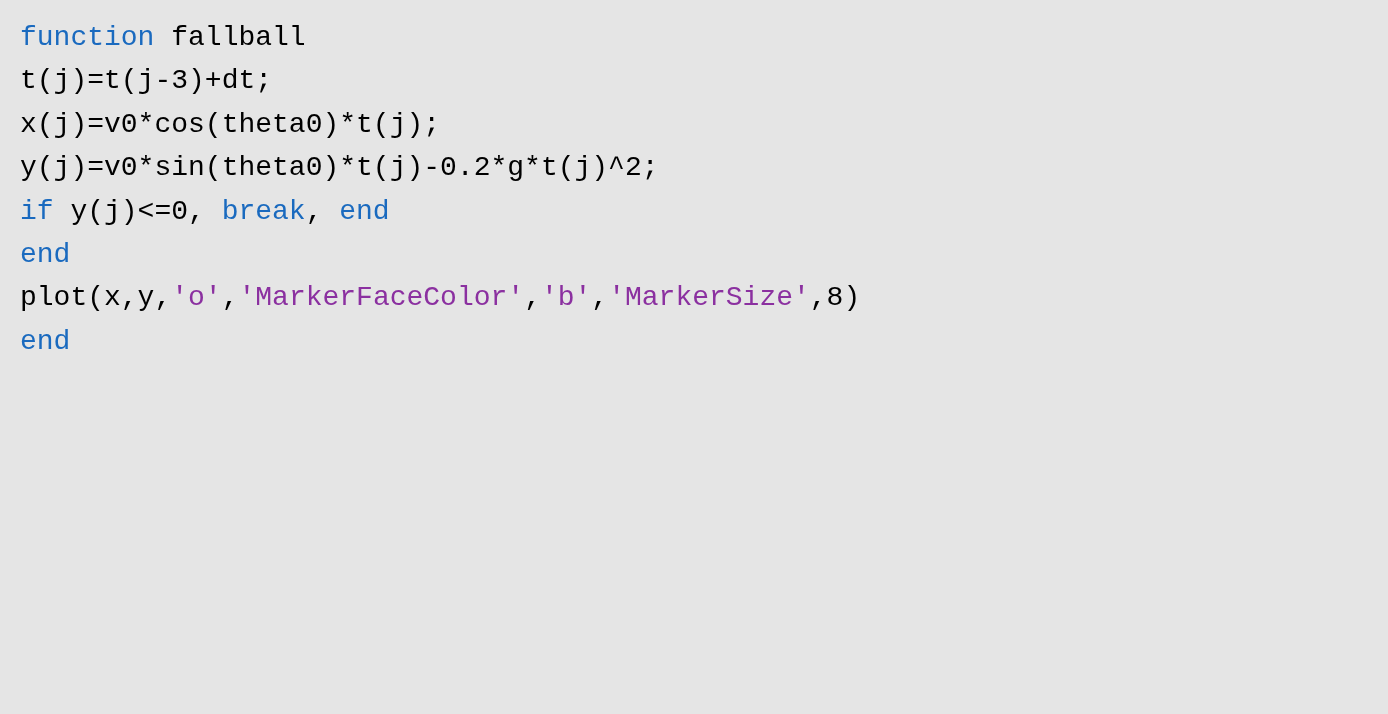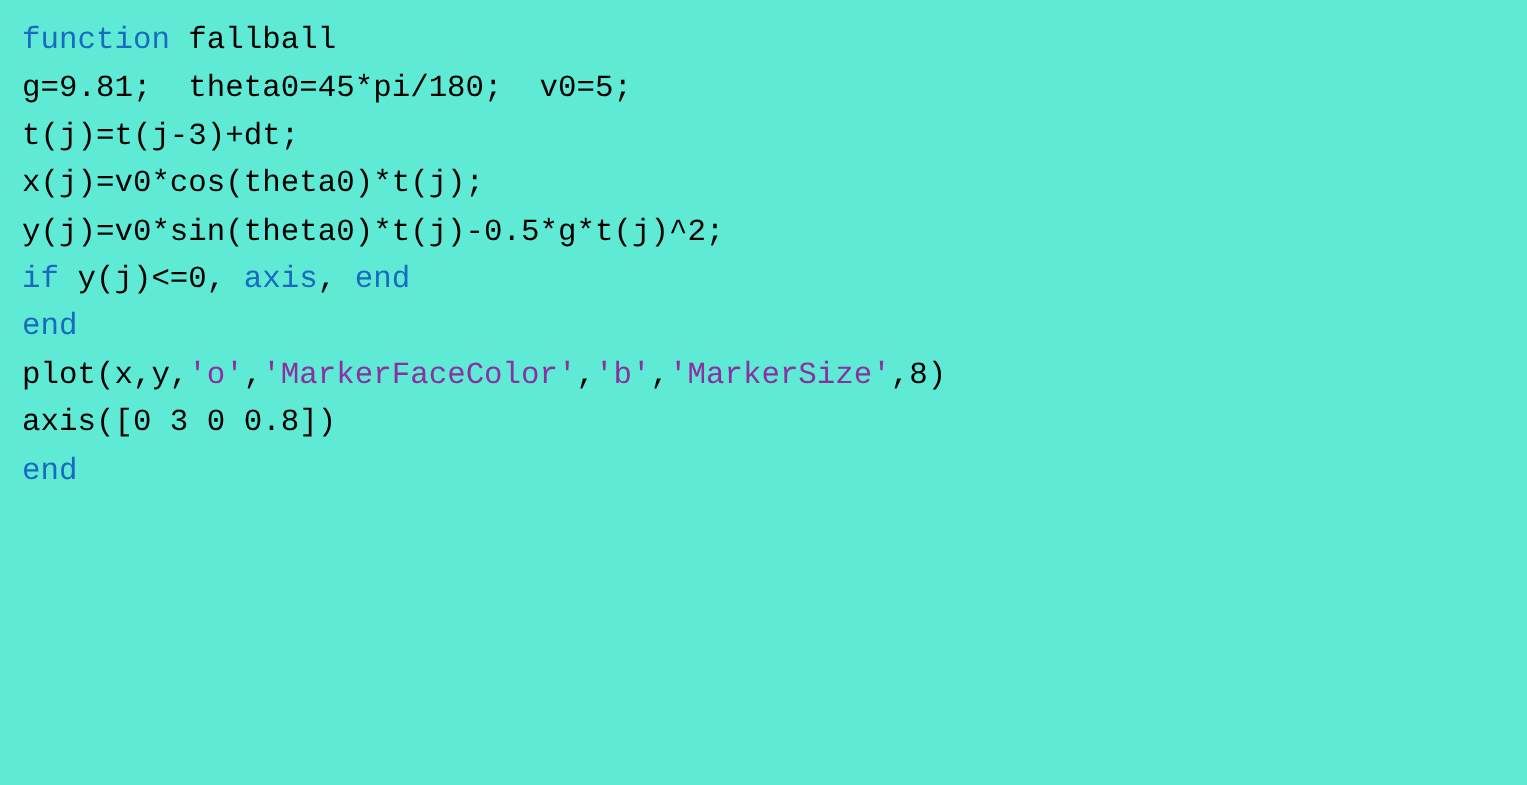--- a/index.html
+++ b/index.html
@@ -16,21 +16,21 @@
       align-items: flex-start;
       justify-content: flex-start;
       overflow: hidden;
     }
 
     .code-container {
       padding: 16px 20px;
       font-family: 'Courier New', Courier, monospace;
       font-size: 28px;
       line-height: 1.55;
-      background: #5eead4;
+      background: #e5e5e5;
       width: 1388px;
       min-height: 714px;
     }
 
     .code-line {
       display: block;
       white-space: pre;
     }
 
     .kw {
@@ -43,22 +43,20 @@
 
     .plain {
       color: #000000;
     }
   </style>
 </head>
 <body>
 
 <div class="code-container">
 <span class="code-line"><span class="kw">function</span><span class="plain"> fallball</span></span>
-    <span class="code-line"><span class="plain">g=9.81;  theta0=45*pi/180;  v0=5;</span></span>
     <span class="code-line"><span class="plain">t(j)=t(j-3)+dt;</span></span>
     <span class="code-line"><span class="plain">x(j)=v0*cos(theta0)*t(j);</span></span>
-    <span class="code-line"><span class="plain">y(j)=v0*sin(theta0)*t(j)-0.5*g*t(j)^2;</span></span>
-    <span class="code-line"><span class="kw">if</span><span class="plain"> y(j)&lt;=0, </span><span class="kw">axis</span><span class="plain">, </span><span class="kw">end</span></span>
+    <span class="code-line"><span class="plain">y(j)=v0*sin(theta0)*t(j)-0.2*g*t(j)^2;</span></span>
+    <span class="code-line"><span class="kw">if</span><span class="plain"> y(j)&lt;=0, </span><span class="kw">break</span><span class="plain">, </span><span class="kw">end</span></span>
     <span class="code-line"><span class="kw">end</span></span>
     <span class="code-line"><span class="plain">plot(x,y,</span><span class="str">'o'</span><span class="plain">,</span><span class="str">'MarkerFaceColor'</span><span class="plain">,</span><span class="str">'b'</span><span class="plain">,</span><span class="str">'MarkerSize'</span><span class="plain">,8)</span></span>
-    <span class="code-line"><span class="plain">axis([0 3 0 0.8])</span></span>
     <span class="code-line"><span class="kw">end</span></span>
   </div>
 
 </body></html>

